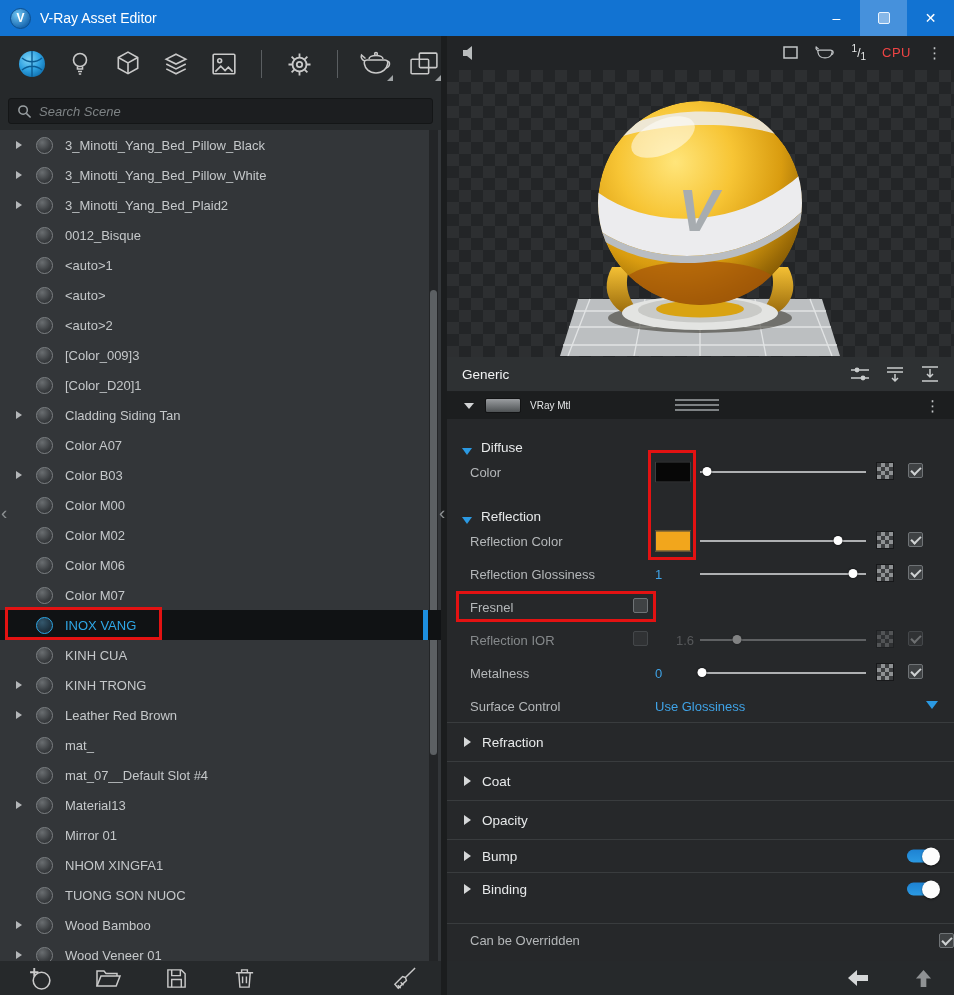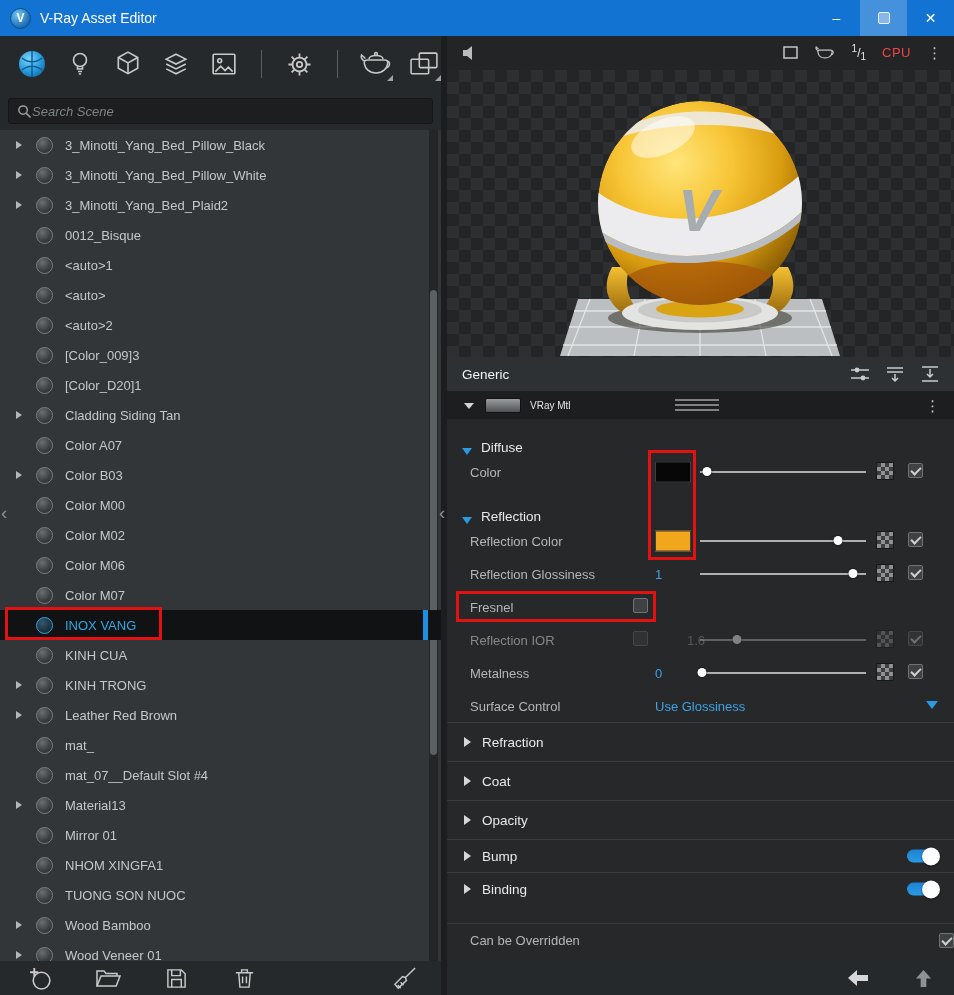--- a/index.html
+++ b/index.html
@@ -17,21 +17,21 @@
   .win-btn.max .sq { width:12px; height:12px; border:1.5px solid #eaf4ff; background:rgba(255,255,255,0.35); border-radius:2px; }
 
   
   .left-panel { position:absolute; top:36px; left:0; width:441px; height:959px; background:#26292b; display:flex; flex-direction:column; }
   .lp-toolbar { height:56px; display:flex; align-items:center; padding-left:16px; gap:15px; }
   .tool { position:relative; width:34px; height:34px; display:flex; align-items:center; justify-content:center; }
   .vsep { width:1px; height:28px; background:#5a5e61; margin:0 6px; }
   .corner { position:absolute; right:0; bottom:0; width:0; height:0; border-left:6px solid transparent; border-bottom:6px solid #9fa3a5; }
 
   .search-wrap { height:38px; padding:6px 8px 6px 8px; }
-  .search-box { height:26px; background:#1c1e20; border:1px solid #141617; border-radius:3px; display:flex; align-items:center; padding:0 8px; gap:0; }
+  .search-box { height:26px; background:#1c1e20; border:1px solid #141617; border-radius:3px; display:flex; align-items:center; padding:0 8px; gap:7px; }
   .search-box input { flex:1; background:transparent; border:none; outline:none; color:#c9cccd; font-size:13px; font-family:"Liberation Sans",sans-serif; }
   .search-box input::placeholder { color:#7e8385; font-style:italic; }
 
   .list { position:relative; flex:1; background:#333639; overflow:hidden; }
   .list-row { height:30px; display:flex; align-items:center; padding-left:16px; position:relative; }
   .expander { width:15px; display:flex; align-items:center; }
   .tri-r-sm { width:0; height:0; border-top:4.5px solid transparent; border-bottom:4.5px solid transparent; border-left:6.5px solid #b4b7b9; }
   .orb { width:17px; height:17px; border-radius:50%; margin-left:5px; background:radial-gradient(circle at 35% 30%, #6a6e71, #3a3d40 60%, #2a2d2f); border:1.5px solid #7c8083; }
   .item-label { margin-left:12px; font-size:13px; color:#c5c8ca; white-space:nowrap; }
   .list-row.selected { background:#101214; }
@@ -555,21 +555,21 @@
       </div>
 
       <div class="prow">
         <span class="plabel">Fresnel</span>
         <span class="cb at-186"></span>
       </div>
 
       <div class="prow dim">
         <span class="plabel">Reflection IOR</span>
         <span class="cb at-186 ctrl"></span>
-        <span class="pvalue gray ctrl" style="left:240px;">1.6</span>
+        <span class="pvalue gray ctrl" style="left:229px;">1.6</span>
         <span class="slider ctrl">
             <i class="handle" style="left: 22%;"></i>
           </span>
         <span class="mapbtn ctrl"></span>
         <span class="cb checked ctrl"></span>
       </div>
 
       <div class="prow">
         <span class="plabel">Metalness</span>
         <span class="pvalue">0</span>

